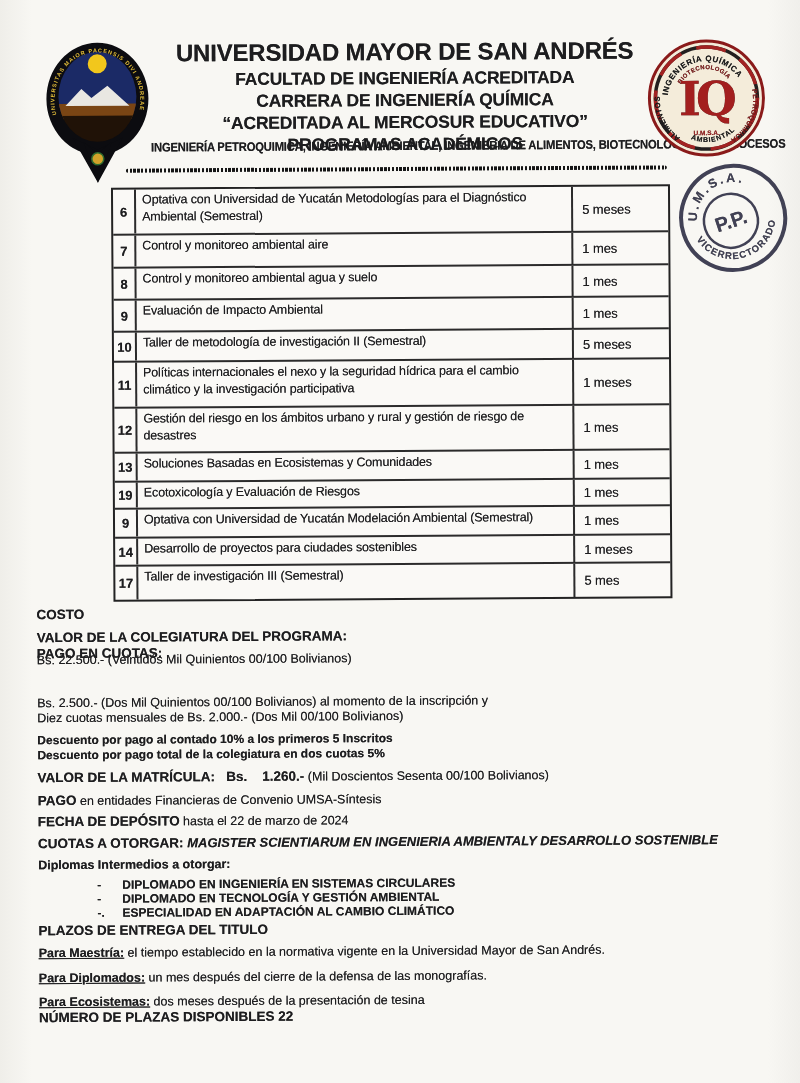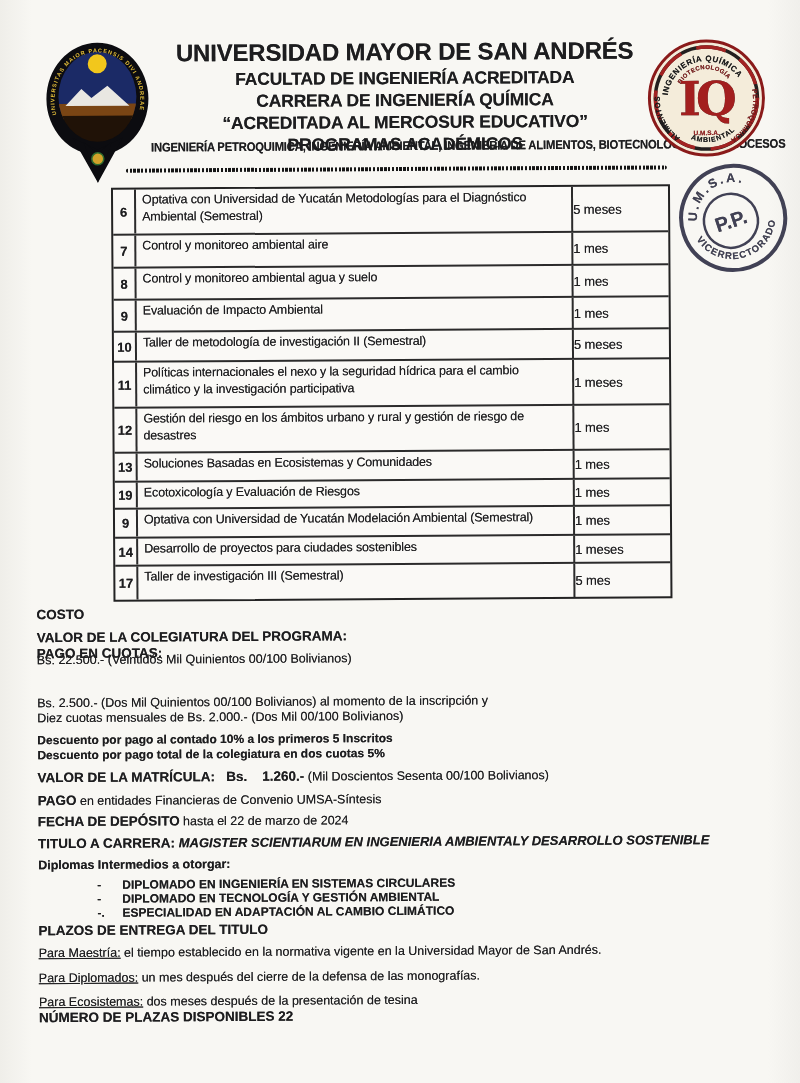--- a/index.html
+++ b/index.html
@@ -58,27 +58,27 @@
     width:23px;flex:0 0 23px;border-right:2px solid #2b2b2b;box-sizing:border-box;
     display:flex;align-items:center;justify-content:center;
     font-weight:700;font-size:13px;
   }
   .cdesc{
     flex:1;padding:2px 3px 0 6px;box-sizing:border-box;
     font-size:12.5px;line-height:1.32;letter-spacing:-.15px;
   }
   .cdur{
     width:97px;flex:0 0 97px;border-left:2px solid #2b2b2b;box-sizing:border-box;
-    display:flex;align-items:center;font-size:13px;letter-spacing:-.1px;
+    display:flex;align-items:center;padding-left:9px;font-size:13px;letter-spacing:-.1px;
   }
 
   
   .bl{position:absolute;left:36px;font-size:12.5px;line-height:1.2;white-space:nowrap;}
   .bl .lbl{font-weight:700;}
-  .bl .lbl-u{font-weight:400;text-decoration:underline;}
+  .bl .lbl-u{font-weight:700;text-decoration:underline;}
   .b700{font-weight:700;}
   .fs13{font-size:13.5px;}
   .fs12{font-size:12px;}
   .it{font-style:italic;}
   .bullet-line{position:absolute;left:95px;font-size:12px;font-weight:700;white-space:nowrap;}
   .bullet-line .dash{display:inline-block;width:25px;}
 </style>
 </head>
 <body>
 
@@ -237,21 +237,21 @@
       <span class="lbl fs13" data-bind="cost.matricula_label">VALOR DE LA MATRÍCULA:   Bs.    1.260.-</span><span data-bind="cost.matricula_rest"> (Mil Doscientos Sesenta 00/100 Bolivianos)</span>
     </div>
     <div class="bl" style="top:791px">
       <span class="lbl fs13" data-bind="cost.pago_label">PAGO</span><span data-bind="cost.pago_rest"> en entidades Financieras de Convenio UMSA-Síntesis</span>
     </div>
     <div class="bl" style="top:812px">
       <span class="lbl fs13" data-bind="cost.deposito_label">FECHA DE DEPÓSITO</span><span data-bind="cost.deposito_rest"> hasta el 22 de marzo de 2024</span>
     </div>
 
     <div class="bl" style="top:834px">
-      <span class="lbl fs13" data-bind="titulo.label">TITULO A CARRERA: </span><span class="b700 it" style="font-size:13px" data-bind="titulo.value">MAGISTER SCIENTIARUM EN INGENIERIA AMBIENTALY DESARROLLO SOSTENIBLE</span>
+      <span class="lbl fs13" data-bind="titulo.label">CUOTAS A OTORGAR: </span><span class="b700 it" style="font-size:13px" data-bind="titulo.value">MAGISTER SCIENTIARUM EN INGENIERIA AMBIENTALY DESARROLLO SOSTENIBLE</span>
     </div>
     <div class="bl b700" style="top:856px" data-bind="titulo.diplomas_heading">Diplomas Intermedios a otorgar:</div>
     <div class="bullet-line" style="top:876px">
       <span class="dash" data-bind="titulo.diplomas.0.bullet">-</span><span data-bind="titulo.diplomas.0.text">DIPLOMADO EN INGENIERÍA EN SISTEMAS CIRCULARES</span>
     </div>
     <div class="bullet-line" style="top:890px">
       <span class="dash" data-bind="titulo.diplomas.1.bullet">-</span><span data-bind="titulo.diplomas.1.text">DIPLOMADO EN TECNOLOGÍA Y GESTIÓN AMBIENTAL</span>
     </div>
     <div class="bullet-line" style="top:904px">
       <span class="dash" data-bind="titulo.diplomas.2.bullet">-.</span><span data-bind="titulo.diplomas.2.text">ESPECIALIDAD EN ADAPTACIÓN AL CAMBIO CLIMÁTICO</span>

